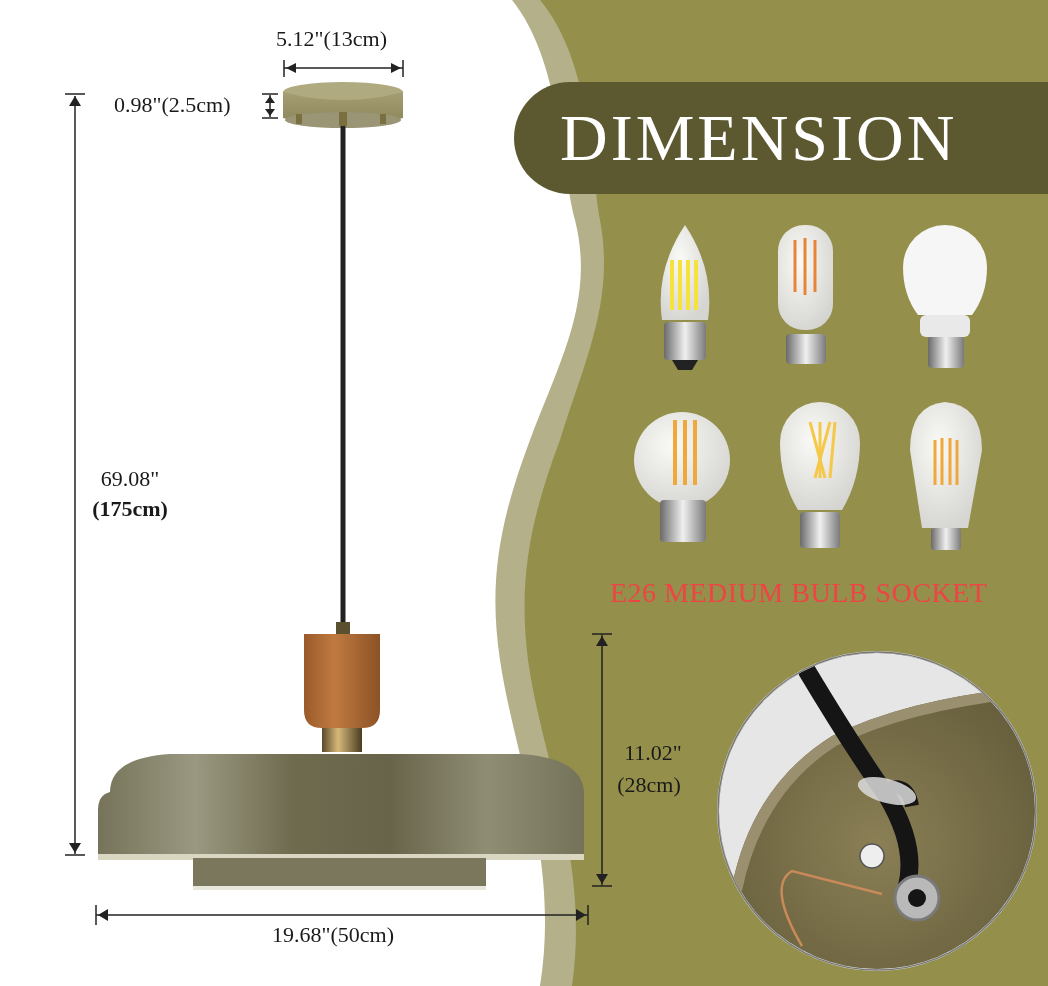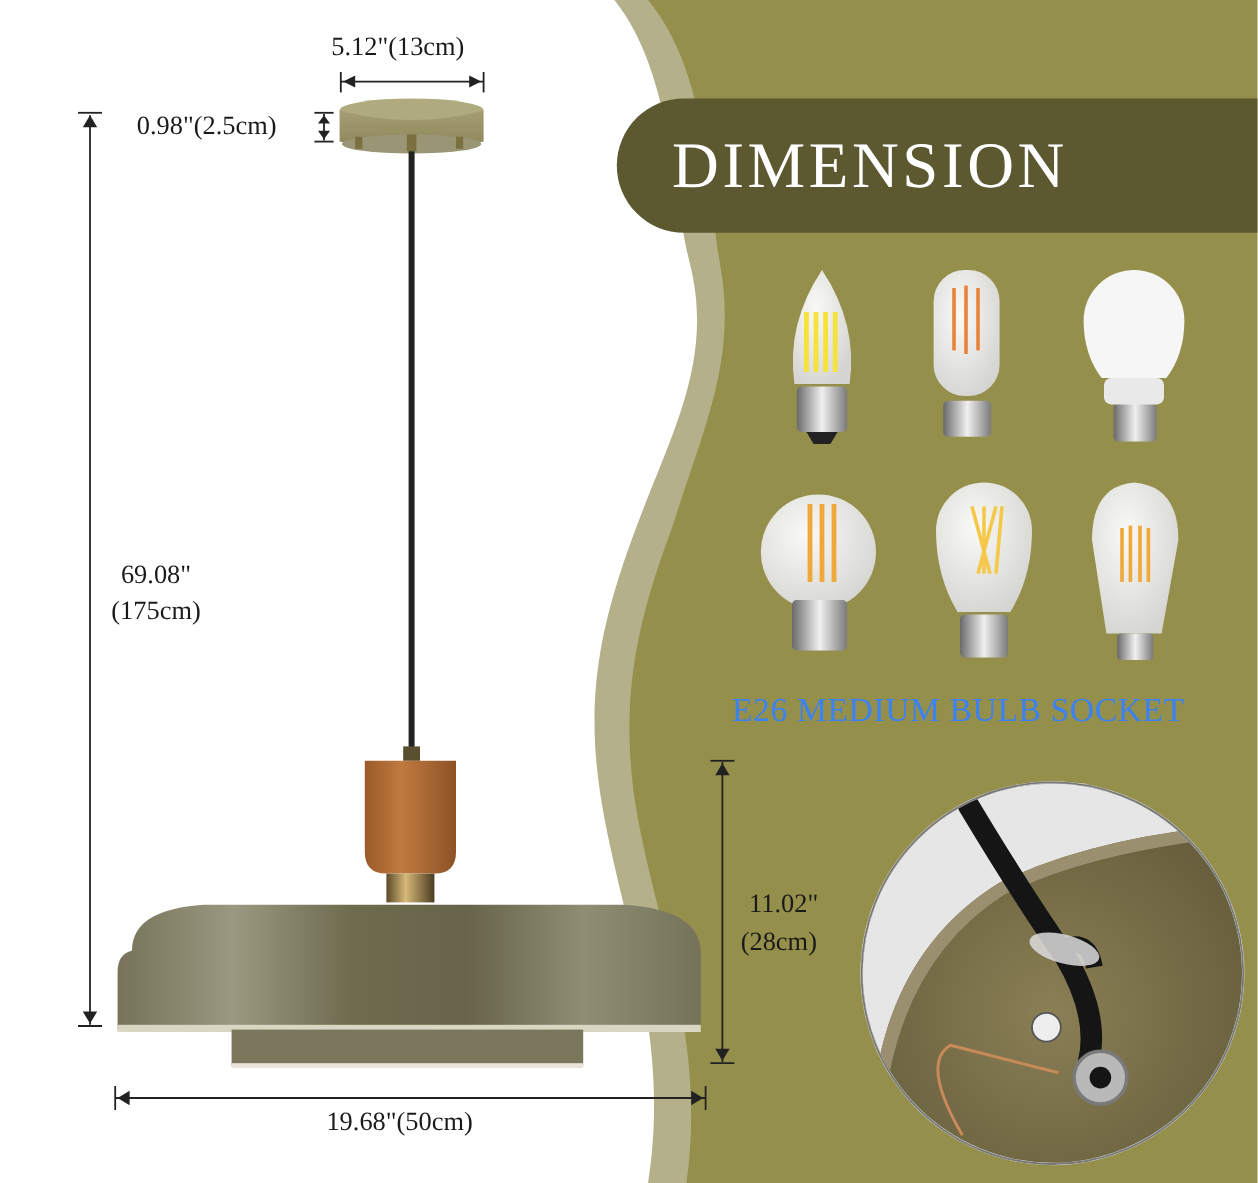--- a/index.html
+++ b/index.html
@@ -2,22 +2,22 @@
 <html><head>
   <meta charset="utf-8">
   <style>
     html, body { margin:0; padding:0; }
     body { width:1048px; height:986px; position:relative; overflow:hidden; background:#ffffff; font-family:"Liberation Serif", "DejaVu Serif", serif; }
     .bg-svg { position:absolute; left:0; top:0; width:1048px; height:986px; }
     .abs { position:absolute; }
     .dim-label { position:absolute; color:#1a1a1a; font-family:"Liberation Serif","DejaVu Serif",serif; font-size:22px; line-height:26px; white-space:nowrap; }
     .dim-label.center { text-align:center; }
     .banner { position:absolute; left:514px; top:82px; width:534px; height:112px; background:#5c5930; border-radius:56px 0 0 56px; }
-    .banner-title { position:absolute; left:560px; top:98px; width:480px; font-family:"Liberation Serif","DejaVu Serif",serif; font-size:54px; line-height:80px; color:#ffffff; letter-spacing:3px; }
-    .socket-title { position:absolute; left:610px; top:575px; width:400px; font-family:"Liberation Serif","DejaVu Serif",serif; font-size:28px; line-height:36px; color:#3b82f6; letter-spacing:0.5px; }
+    .banner-title { position:absolute; left:560px; top:98px; width:480px; font-family:"Liberation Serif","DejaVu Serif",serif; font-size:66px; line-height:80px; color:#ffffff; letter-spacing:3px; }
+    .socket-title { position:absolute; left:610px; top:575px; width:400px; font-family:"Liberation Serif","DejaVu Serif",serif; font-size:28px; line-height:36px; color:#ef4444; letter-spacing:0.5px; }
   </style>
 </head>
 <body>
 
 <svg class="bg-svg" viewBox="0 0 1048 986" xmlns="http://www.w3.org/2000/svg">
 
   <path d="M512,0 C560,60 560,160 575,220 C595,300 560,360 530,440 C500,520 488,580 500,660 C515,760 560,860 540,986 L1048,986 L1048,0 Z" fill="#b3b08a"></path>
 
   <path d="M540,0 C590,60 590,160 600,220 C615,300 585,360 560,440 C530,520 518,580 528,660 C542,760 590,860 572,986 L1048,986 L1048,0 Z" fill="#948f4a"></path>
 </svg>
@@ -101,21 +101,21 @@
     <line x1="592" y1="634" x2="612" y2="634"></line>
     <line x1="592" y1="886" x2="612" y2="886"></line>
     <polygon points="602,636 596,646 608,646" stroke="none"></polygon>
     <polygon points="602,884 596,874 608,874" stroke="none"></polygon>
   </g>
 </svg>
 
 <div class="dim-label" style="left:276px;top:26px;">5.12"(13cm)</div>
 <div class="dim-label" style="left:114px;top:92px;">0.98"(2.5cm)</div>
 <div class="dim-label center" style="left:80px;top:466px;width:100px;">69.08"</div>
-<div class="dim-label center" style="left:80px;top:496px;width:100px;">(175cm)</div>
+<div class="dim-label center" style="left:80px;top:496px;width:100px;font-weight:bold;">(175cm)</div>
 <div class="dim-label center" style="left:608px;top:740px;width:90px;">11.02"</div>
 <div class="dim-label center" style="left:604px;top:772px;width:90px;">(28cm)</div>
 <div class="dim-label" style="left:272px;top:922px;">19.68"(50cm)</div>
 
 <svg class="abs" style="left:620px;top:210px;" width="400" height="360" xmlns="http://www.w3.org/2000/svg">
   <defs>
     <linearGradient id="baseG" x1="0" y1="0" x2="1" y2="0">
       <stop offset="0" stop-color="#6a6a6a"></stop>
       <stop offset="0.5" stop-color="#f0f0f0"></stop>
       <stop offset="1" stop-color="#7a7a7a"></stop>

